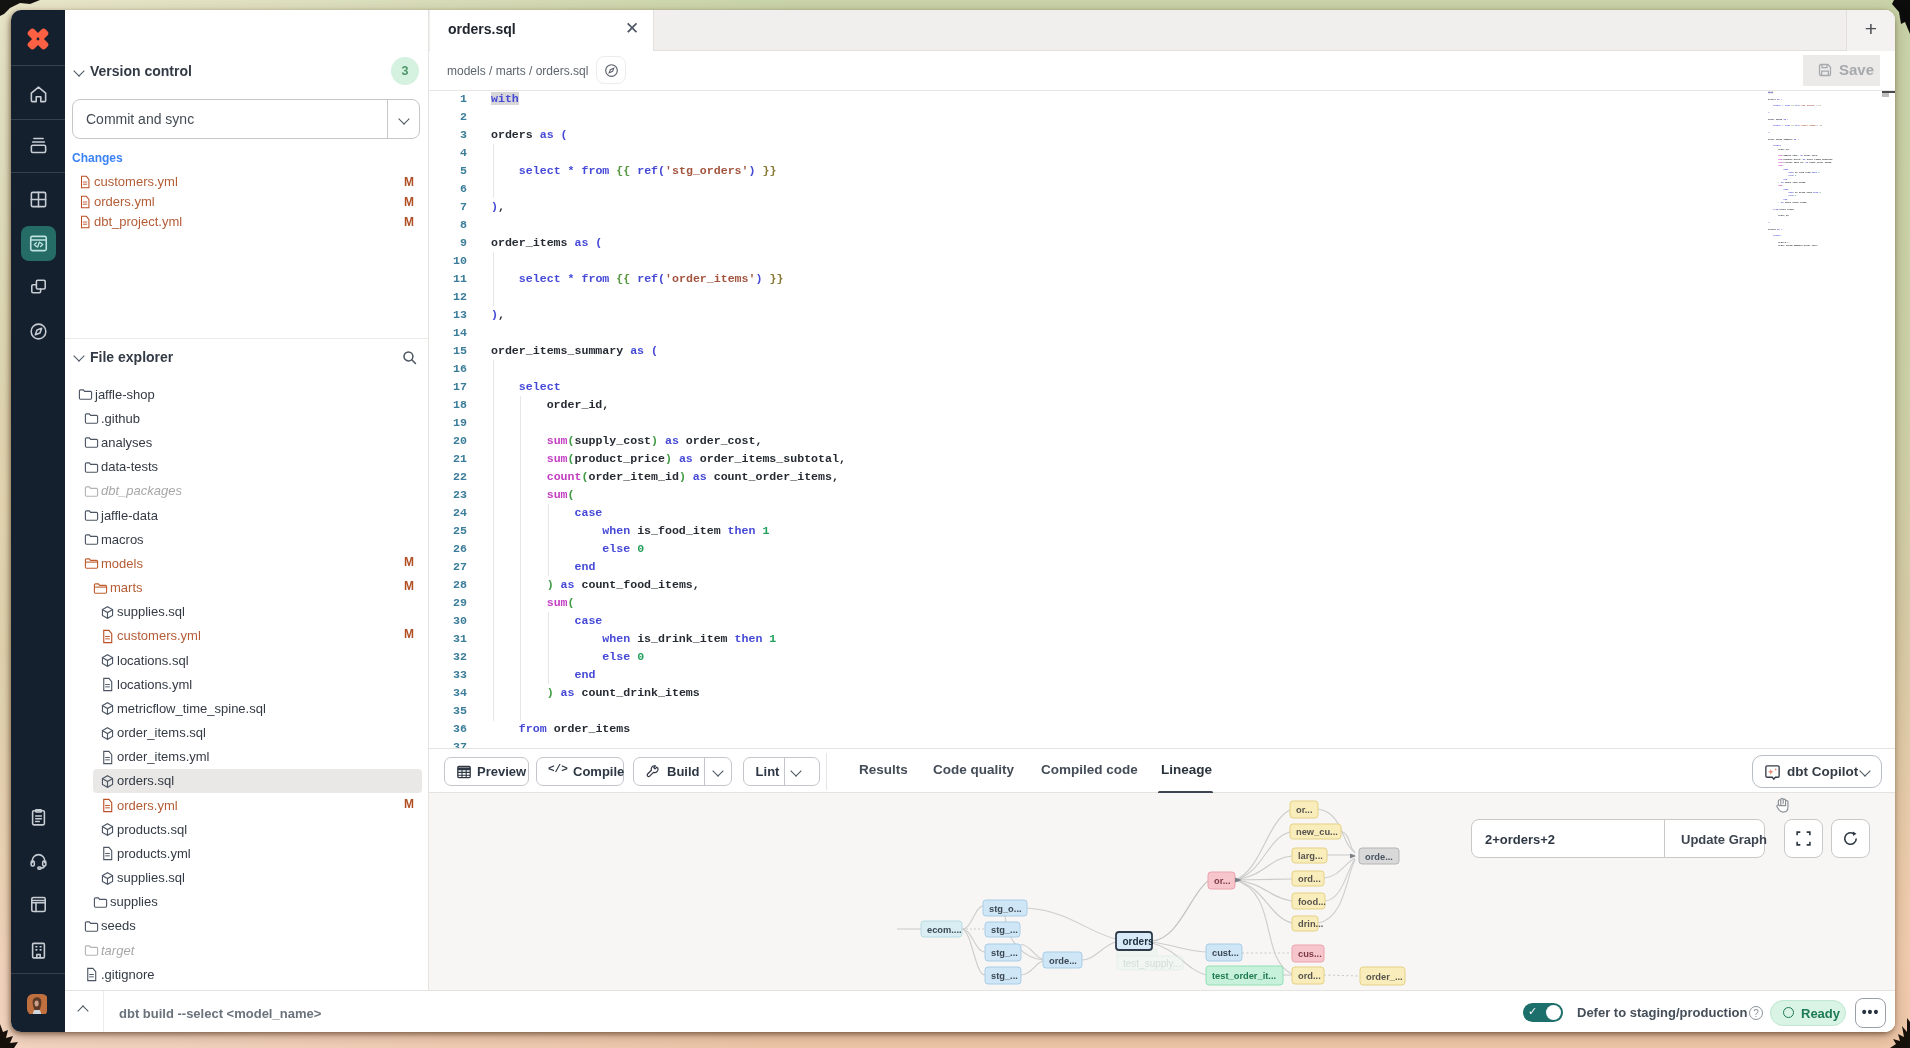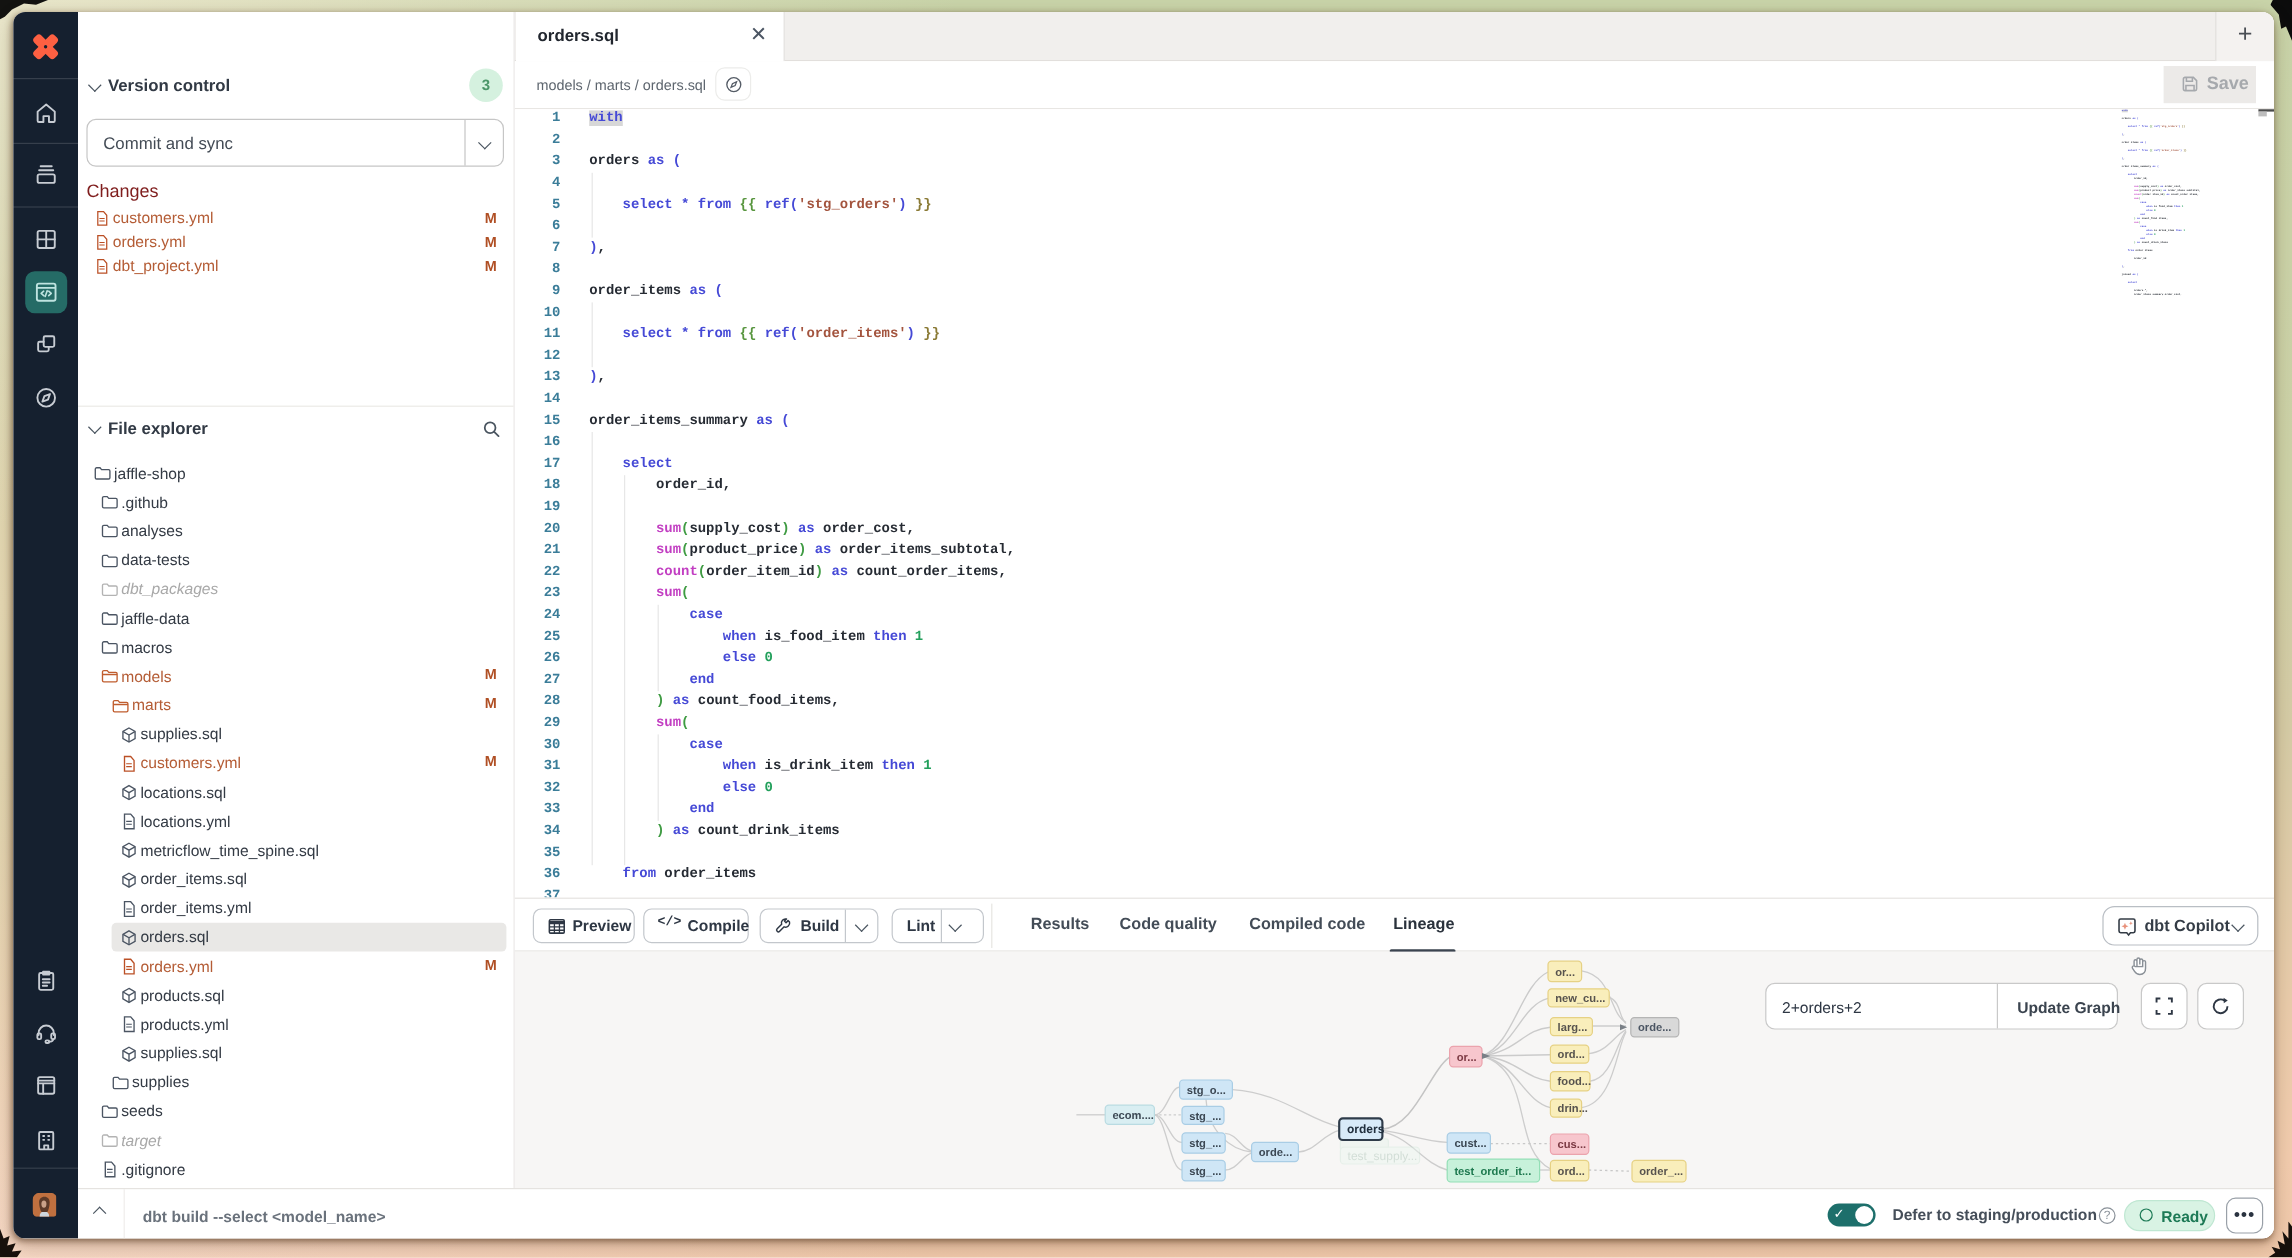--- a/index.html
+++ b/index.html
@@ -31,21 +31,21 @@
 .vct{position:absolute;left:25px;top:7px;font-size:14px;font-weight:bold;color:#323a45}
 .chev{display:inline-block;width:8px;height:8px;border-left:1.7px solid #4a5560;border-bottom:1.7px solid #4a5560}
 .chevdown{transform:rotate(-45deg)}
 .chevup{transform:rotate(135deg)}
 .vcchev{position:absolute;left:10px;top:11px}
 .badge{position:absolute;left:326px;top:47px;width:28px;height:28px;border-radius:50%;background:#d5f1df;color:#4c9669;font-size:12.5px;font-weight:bold;display:flex;align-items:center;justify-content:center}
 .commit{position:absolute;left:7px;top:89px;width:348px;height:40px;border:1px solid #c6c6c6;border-radius:8px;background:#fff}
 .commit .lab{position:absolute;left:13px;top:11px;font-size:14px;color:#434b55}
 .commit .div{position:absolute;right:31px;top:0;width:1px;height:100%;background:#c6c6c6}
 .commit .cv{position:absolute;right:11px;top:15px}
-.changes{position:absolute;left:7px;top:141px;font-size:15px;font-weight:normal;color:#7f1d1d}
+.changes{position:absolute;left:7px;top:141px;font-size:12px;font-weight:bold;color:#3b82f6}
 .chrow{position:absolute;left:0;width:100%;height:20px}
 .chrow .ti{position:absolute;left:13px;top:3px;width:14px;height:14px}
 .chrow .nm{position:absolute;left:29px;top:2px;font-size:13px;color:#b45c35}
 .mmark{position:absolute;left:339px;top:3px;font-size:12px;font-weight:bold;color:#b04f24}
 .sep2{position:absolute;left:0;top:328px;width:100%;height:1px;background:#eceae7}
 .fehead{position:absolute;left:0;top:336px;width:100%;height:26px}
 .fet{position:absolute;left:25px;top:3px;font-size:14px;font-weight:bold;color:#323a45}
 .fechev{position:absolute;left:10px;top:6px}
 .srch{position:absolute;right:10px;top:3px}
 .trow{position:absolute;left:0;width:100%;height:24px}
@@ -91,21 +91,21 @@
 .vline{position:absolute;top:0;width:1px;height:100%;background:#c3c7cc}
 .tabl{position:absolute;top:13px;font-size:13.5px;font-weight:bold;color:#434c57}
 .tdiv{position:absolute;left:397px;top:4px;width:1px;height:37px;background:#e7e5e2}
 .underl{position:absolute;left:729px;top:42px;width:55px;height:3px;background:#3b444f;border-radius:2px}
 .copilot{position:absolute;right:13px;top:6px;width:130px;height:33px;border:1px solid #b9bec4;border-radius:10px;background:#fff}
 .copilot .tx{position:absolute;left:34px;top:8px;font-size:13.5px;font-weight:bold;color:#343c46;white-space:nowrap}
 
 .lineage{position:absolute;left:0;top:783px;width:100%;height:197px;background:#f7f6f5}
 .graph{position:absolute;left:0;top:0}
 .lininput{position:absolute;left:1042px;top:26px;width:294px;height:39px;border:1px solid #c9c9c9;border-radius:8px;background:#fff}
-.lininput .q{position:absolute;left:13px;top:12px;font-size:13px;font-weight:normal;color:#2e3744;white-space:nowrap}
+.lininput .q{position:absolute;left:13px;top:12px;font-size:13px;font-weight:bold;color:#2e3744;white-space:nowrap}
 .lininput .d{position:absolute;left:192px;top:0;width:1px;height:100%;background:#c9c9c9}
 .lininput .u{position:absolute;left:209px;top:12px;font-size:13px;font-weight:bold;color:#3b444f;white-space:nowrap}
 .sqbtn{position:absolute;top:26px;width:39px;height:39px;border:1px solid #c9c9c9;border-radius:8px;background:#fff;display:flex;align-items:center;justify-content:center}
 
 .status{position:absolute;left:54px;top:980px;right:0;height:42px;background:#fff;border-top:1px solid #e5e3e0}
 .schev{position:absolute;left:14px;top:16px}
 .sdiv{position:absolute;left:38px;top:0;width:1px;height:100%;background:#efedeb}
 .scmd{position:absolute;left:54px;top:15px;font-size:13px;font-weight:600;color:#6a727c}
 .toggle{position:absolute;left:1458px;top:12px;width:40px;height:19px;border-radius:10px;background:#1d6f6b}
 .toggle .knob{position:absolute;right:2px;top:2px;width:15px;height:15px;border-radius:50%;background:#fff}

